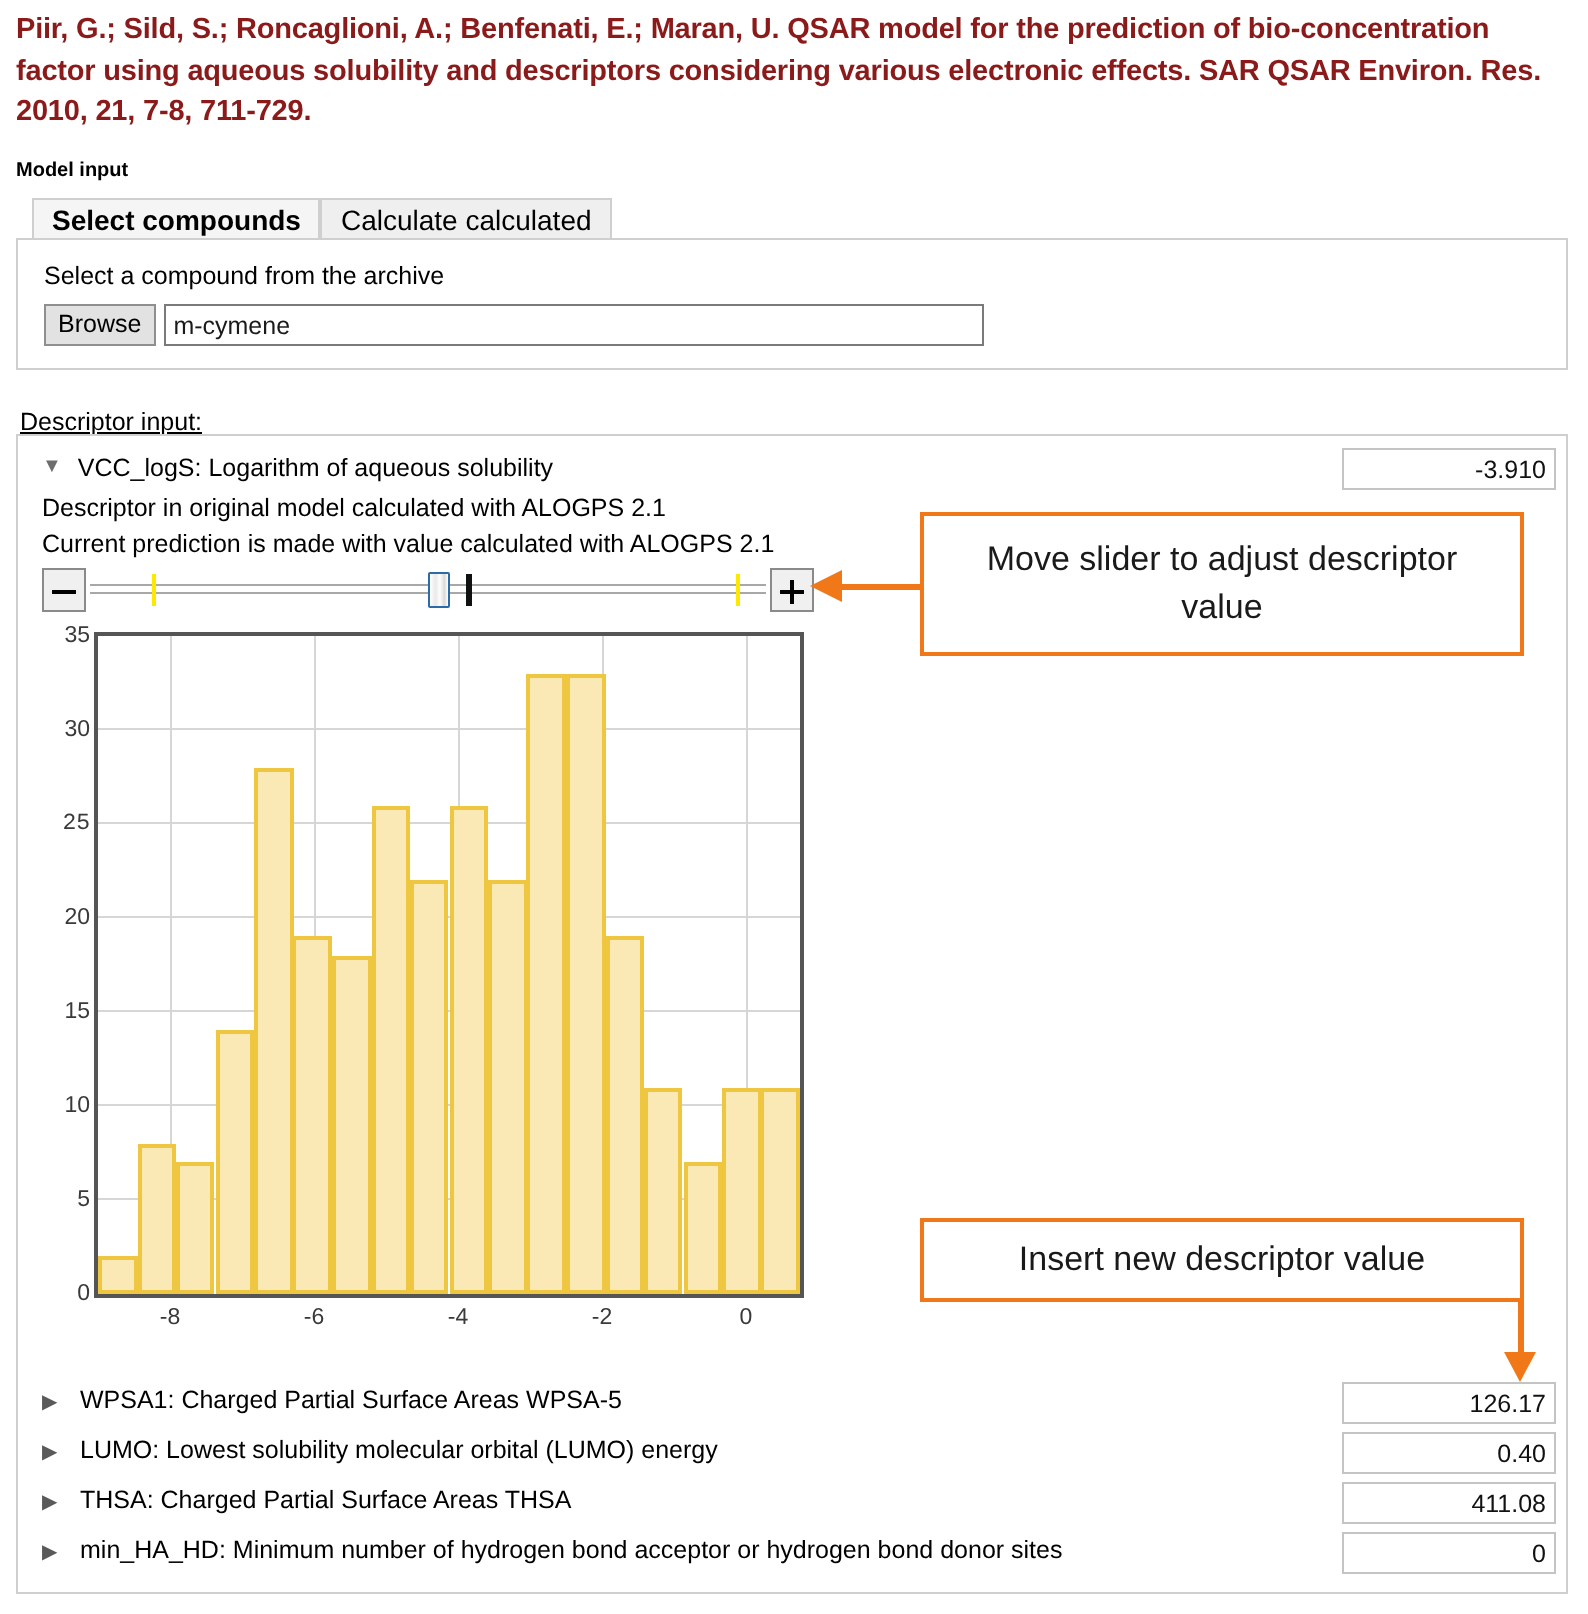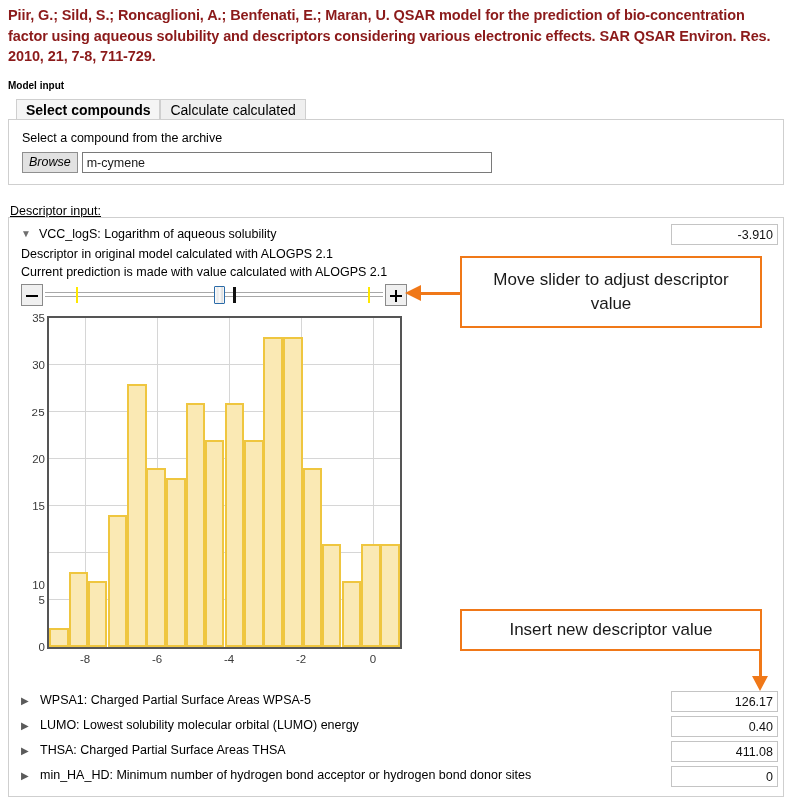--- a/index.html
+++ b/index.html
@@ -95,21 +95,20 @@
   #browse-button {
     height: 21px;
     line-height: 19px;
     padding: 0 6px;
     font-size: 12.5px;
     background: #e2e2e2;
     border: 1px solid #8f8f8f;
     box-sizing: border-box;
     color: #000;
     cursor: pointer;
-    font-style: italic;
   }
   #compound-input {
     height: 21px;
     width: 410px;
     margin-left: 4px;
     border: 1px solid #7a7a7a;
     box-sizing: border-box;
     font-family: "Liberation Sans", sans-serif;
     font-size: 12.5px;
     padding: 0 4px;
@@ -457,21 +456,21 @@
     <div class="sld-mark yellow" style="left:347px;"></div>
     <div class="sld-mark black" style="left:212px;"></div>
     <div id="sld-thumb"></div>
     <div class="sld-btn" id="sld-plus"></div>
   </div>
 
   <div id="chart">
     <div id="yaxis-labels">
         <div class="ytick" style="top: 331px;">0</div>
         <div class="ytick" style="top: 284px;">5</div>
-        <div class="ytick" style="top: 237px; margin-top: 32px;">10</div>
+        <div class="ytick" style="top: 237px;">10</div>
         <div class="ytick" style="top: 190px;">15</div>
         <div class="ytick" style="top: 143px;">20</div>
         <div class="ytick" style="top: 96px; font-family: Liberation Mono, monospace;">25</div>
         <div class="ytick" style="top: 49px;">30</div>
         <div class="ytick" style="top: 2px;">35</div>
       </div>
     <div id="plot">
         <div class="gridline-h" style="bottom: 47px;"></div>
         <div class="gridline-h" style="bottom: 94px;"></div>
         <div class="gridline-h" style="bottom: 141px;"></div>

